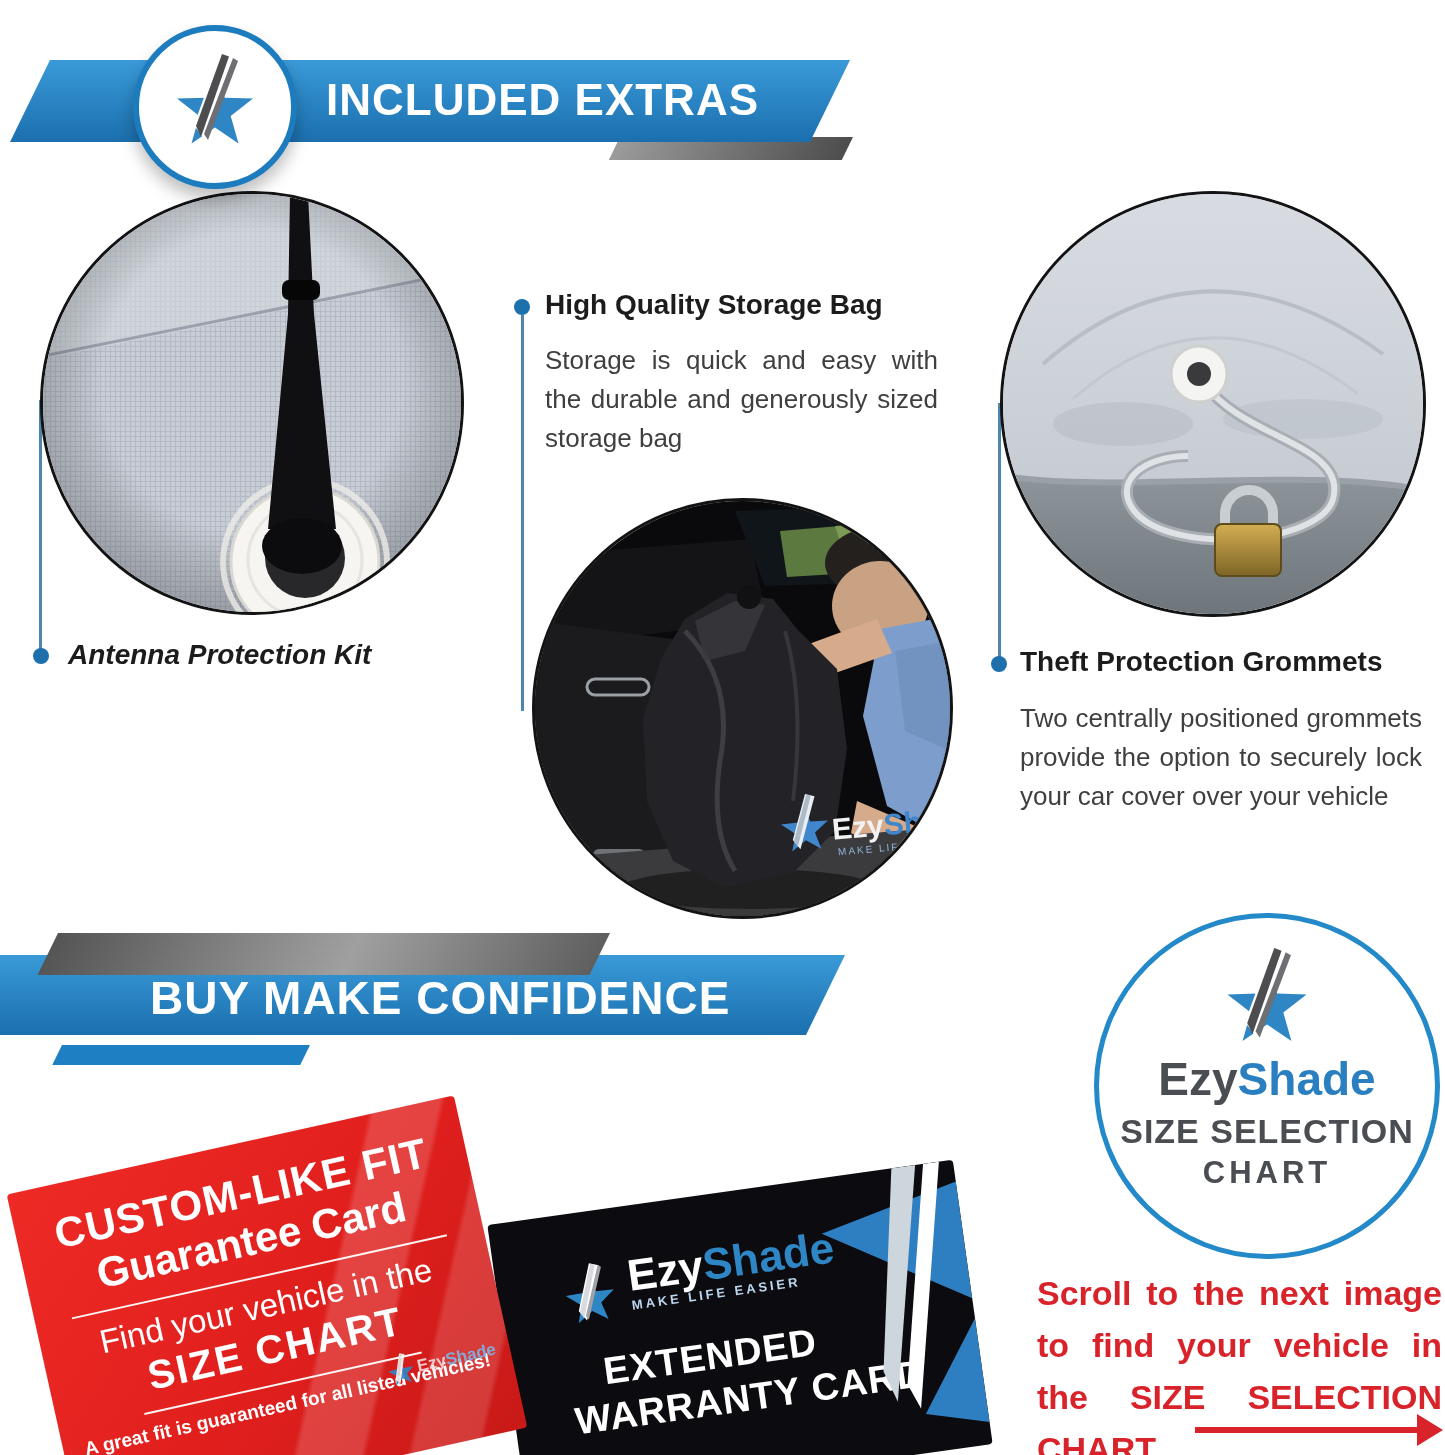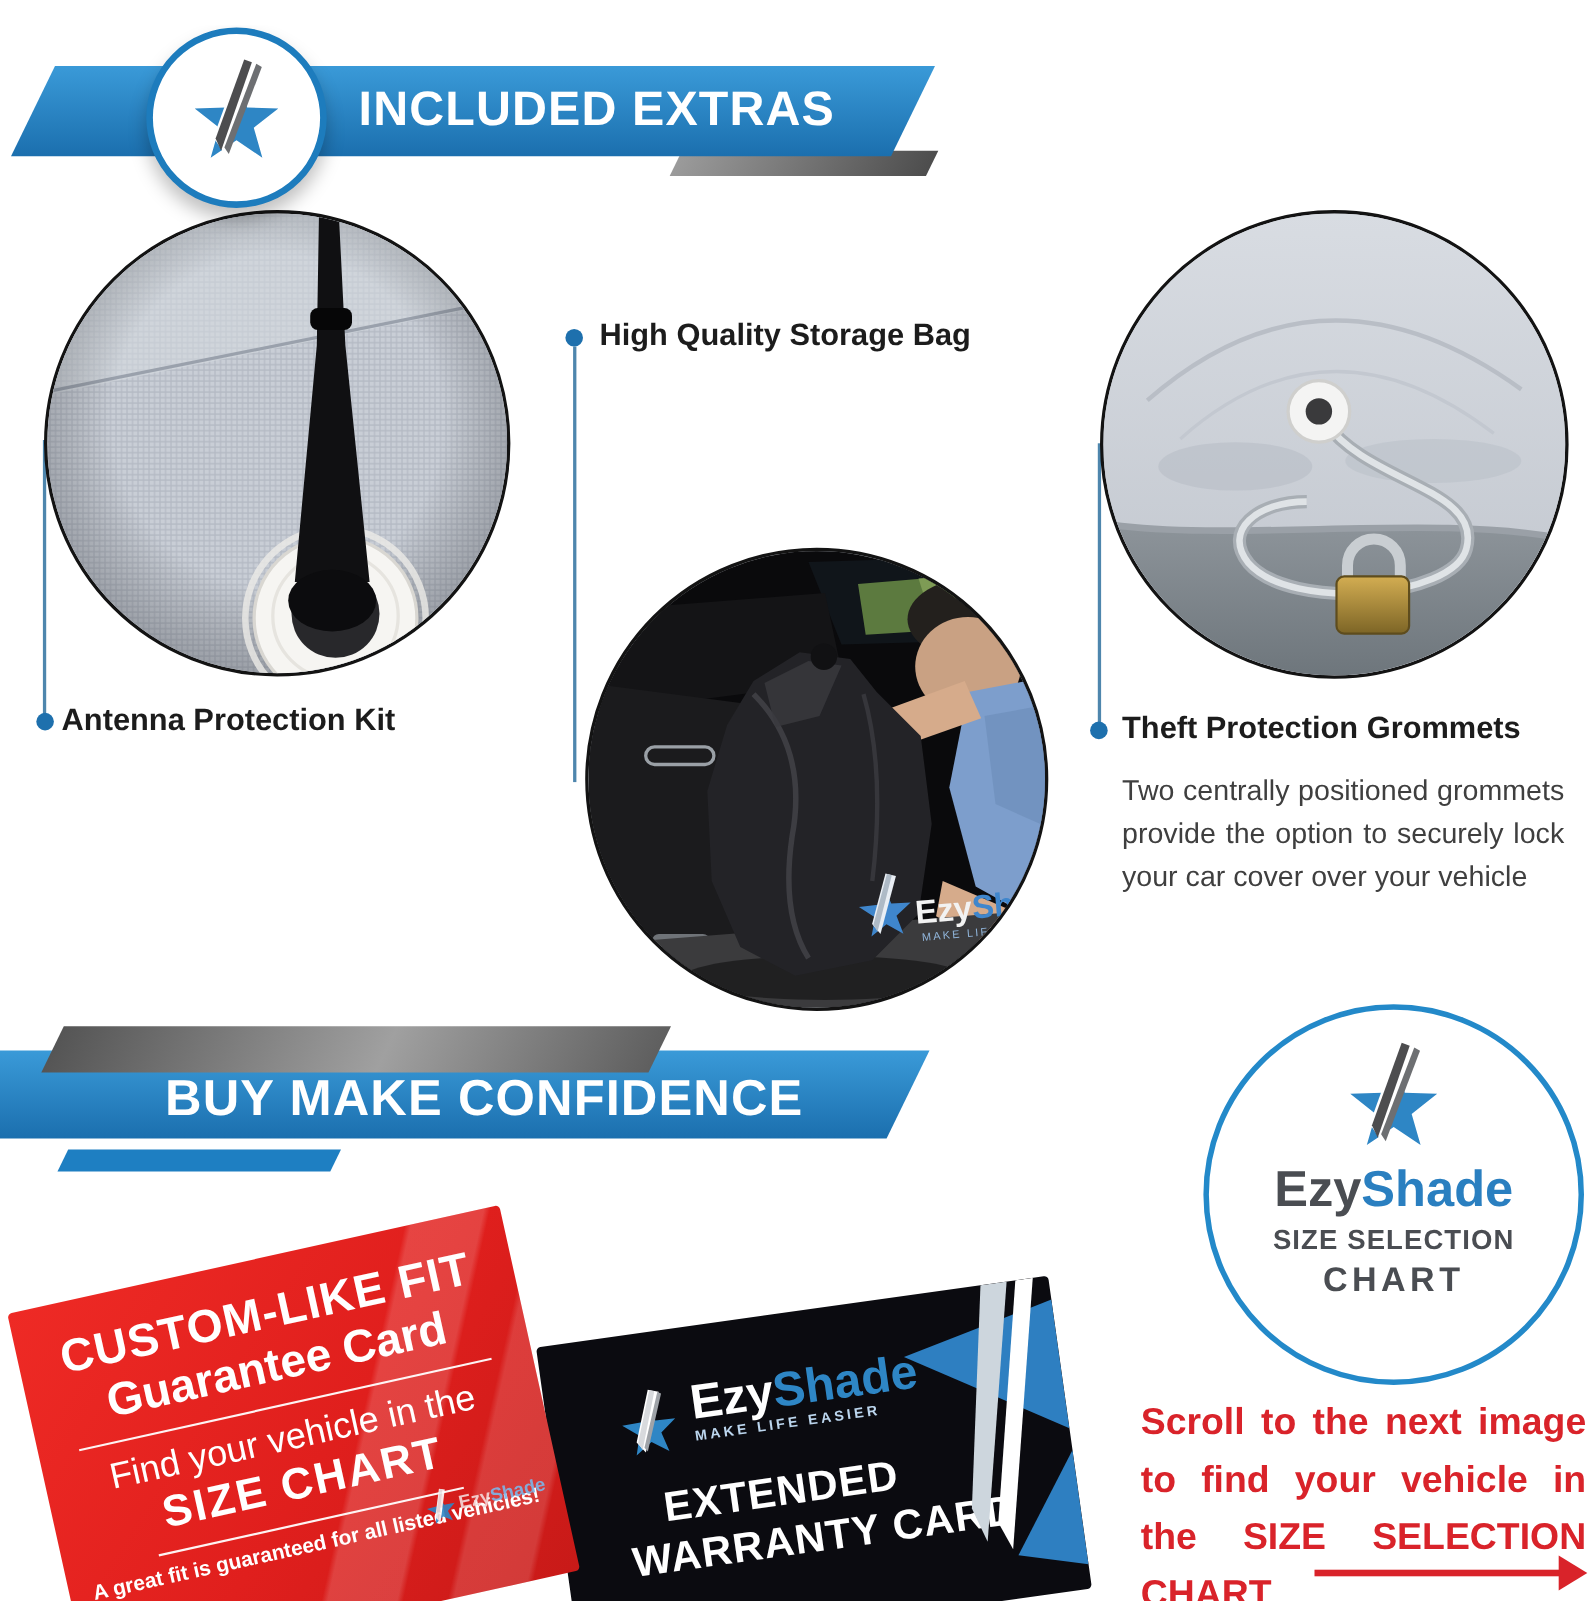--- a/index.html
+++ b/index.html
@@ -74,21 +74,21 @@
   .bk-l1{position:absolute;left:95px;top:140px;font-size:38px;font-weight:800;letter-spacing:1px;}
   .bk-l2{position:absolute;left:60px;top:186px;font-size:38px;font-weight:800;letter-spacing:1px;}
   .bk-deco{position:absolute;right:0;top:0;width:160px;height:287px;}
 
   
   .size-badge{left:1094px;top:890px;width:336px;height:336px;border-radius:50%;background:#ffffff;
               border:5px solid #2389c9;z-index:2;text-align:center;}
   .size-badge svg{width:104px;height:118px;margin-top:22px;}
   .sb-brand{font-size:46px;font-weight:800;color:#4a4d52;line-height:46px;margin-top:-6px;}
   .sb-brand .shade{color:#2a7fc0;}
-  .sb-l1{font-size:25px;font-weight:800;color:#4a4d52;letter-spacing:1px;margin-top:10px;}
+  .sb-l1{font-size:34px;font-weight:800;color:#4a4d52;letter-spacing:1px;margin-top:10px;}
   .sb-l2{font-size:31px;font-weight:800;color:#4a4d52;letter-spacing:4px;margin-top:4px;}
 
   
   .scroll-note{left:1037px;top:1244px;width:405px;font-size:34px;font-weight:700;color:#d9232a;
                line-height:52px;text-align:justify;z-index:2;}
   .arrow-line{left:1195px;top:1404px;width:228px;height:6px;background:#d9232a;z-index:3;}
   .arrow-head{left:1417px;top:1391px;width:0;height:0;border-left:26px solid #d9232a;
               border-top:16px solid transparent;border-bottom:16px solid transparent;z-index:3;}
 </style>
 </head>
@@ -213,23 +213,24 @@
       <path d="M202,190 C240,245 345,250 330,305 C318,350 170,362 132,318 C108,288 140,262 185,262" stroke="#dfe3e6" stroke-width="6" fill="none"></path>
 
       <circle cx="196" cy="180" r="28" fill="#f4f4f3" stroke="#cfcfcd" stroke-width="3"></circle>
       <circle cx="196" cy="180" r="12" fill="#3a3a3c"></circle>
 
       <path d="M222,334 v-14 a24,24 0 0 1 48,0 v14" stroke="#c9ced2" stroke-width="10" fill="none"></path>
       <rect x="212" y="330" width="66" height="52" rx="7" fill="url(#brass)" stroke="#5e4c1d" stroke-width="2"></rect>
     </svg>
   </div>
 
-  <div class="abs feat-title" style="left:56px;top:616px;">Antenna Protection Kit</div>
+  <div class="abs feat-title" style="left:68px;top:616px;font-style:italic;">Antenna Protection Kit</div>
 
   <div class="abs feat-title" style="left:545px;top:266px;">High Quality Storage Bag</div>
+  <div class="abs feat-body" style="left:545px;top:318px;width:393px;">Storage is quick and easy with the durable and generously sized storage bag</div>
 
   <div class="abs feat-title" style="left:1020px;top:623px;text-align:right;">Theft Protection Grommets</div>
   <div class="abs feat-body" style="left:1020px;top:676px;width:402px;">Two centrally positioned grommets provide the option to securely lock your car cover over your vehicle</div>
 
   <div class="abs buy-blue"></div>
   <div class="abs buy-gray"></div>
   <div class="abs buy-small"></div>
   <div class="abs buy-title">BUY MAKE CONFIDENCE</div>
 
   <div class="abs card card-black">

